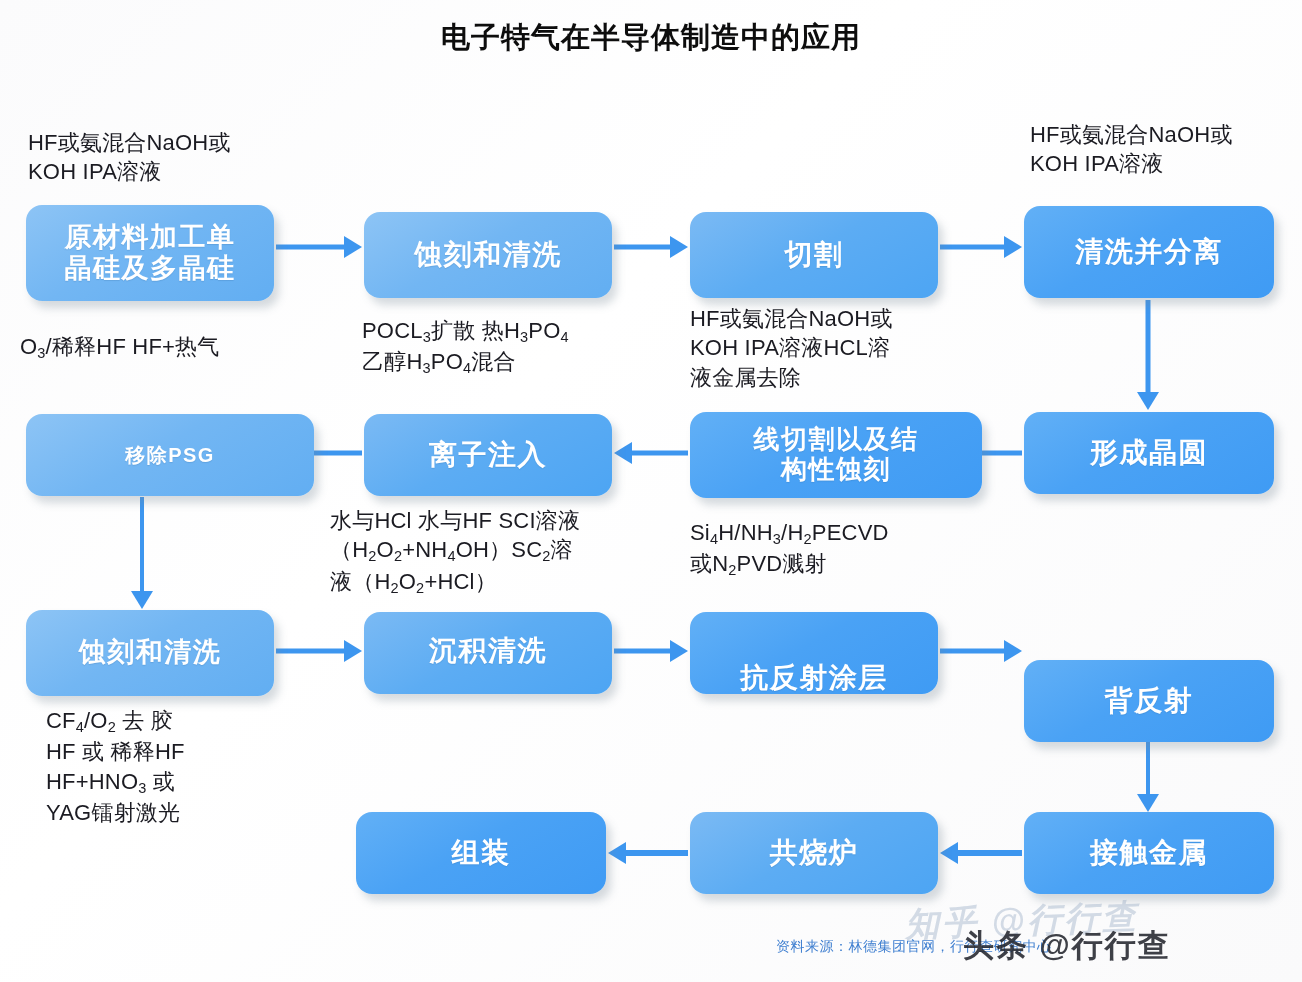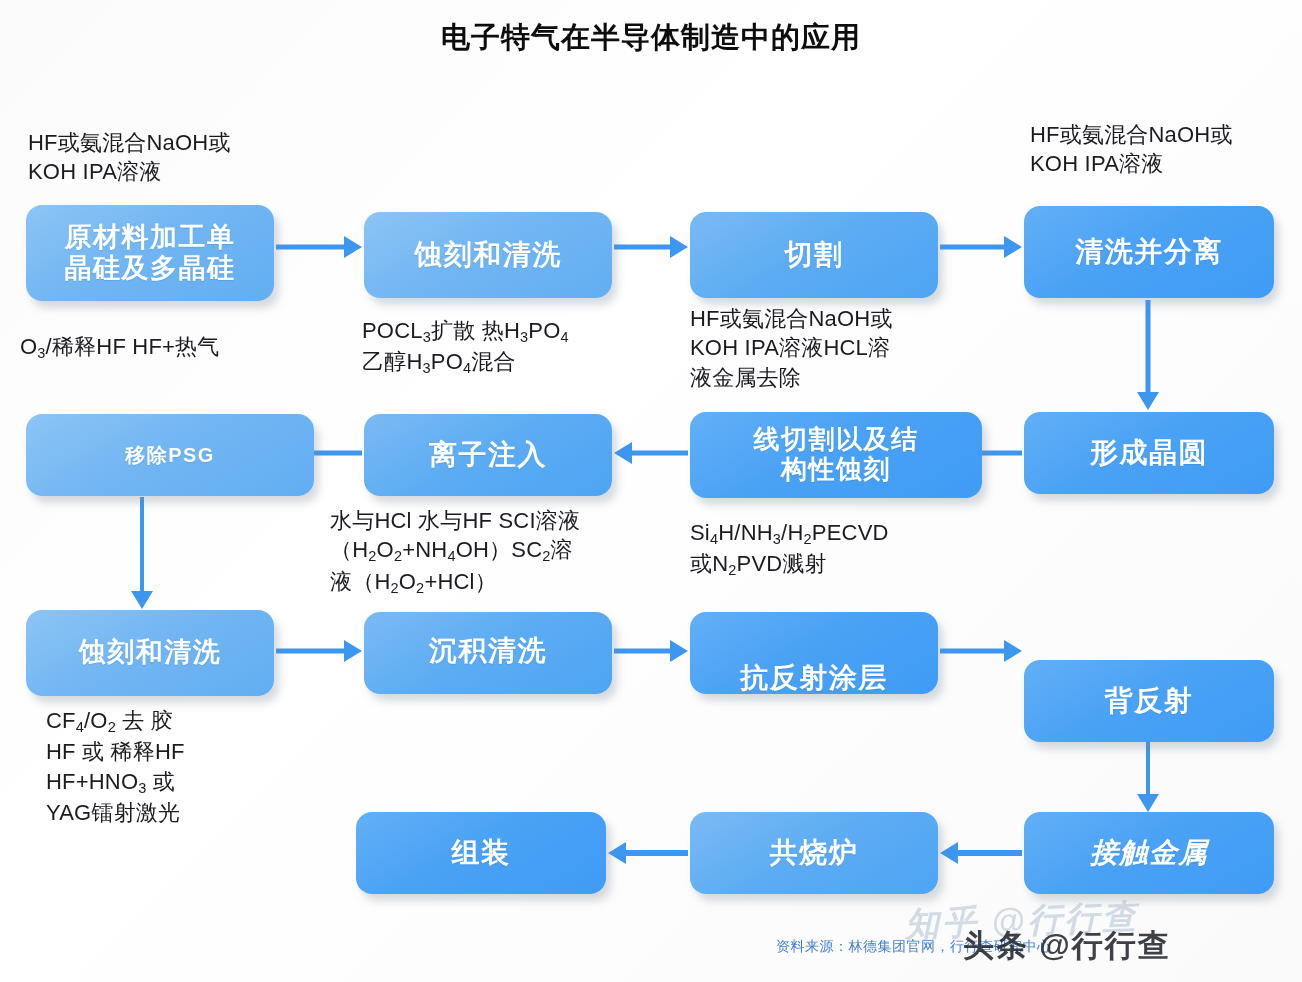--- a/index.html
+++ b/index.html
@@ -229,21 +229,21 @@
       </div>
       <div class="node mid" style="left: 364px; top: 612px; width: 248px; height: 82px; font-size: 28px; font-family: Liberation Mono, monospace;">
         <span>沉积清洗</span>
       </div>
       <div class="node deep" style="left: 690px; top: 612px; width: 248px; height: 82px; font-size: 28px; align-items: flex-end;">
         <span>抗反射涂层</span>
       </div>
       <div class="node deep" style="left: 1024px; top: 612px; width: 250px; height: 82px; font-size: 28px; margin-top: 48px;">
         <span>背反射</span>
       </div>
-      <div class="node deep" style="left: 1024px; top: 812px; width: 250px; height: 82px; font-size: 28px; font-style: italic;">
+      <div class="node deep" style="left: 1024px; top: 812px; width: 250px; height: 82px; font-size: 28px;">
         <span>接触金属</span>
       </div>
       <div class="node mid" style="left: 690px; top: 812px; width: 248px; height: 82px; font-size: 28px;">
         <span>共烧炉</span>
       </div>
       <div class="node deep" style="left: 356px; top: 812px; width: 250px; height: 82px; font-size: 28px;">
         <span>组装</span>
       </div>
     </div>
   <div id="note-layer">

